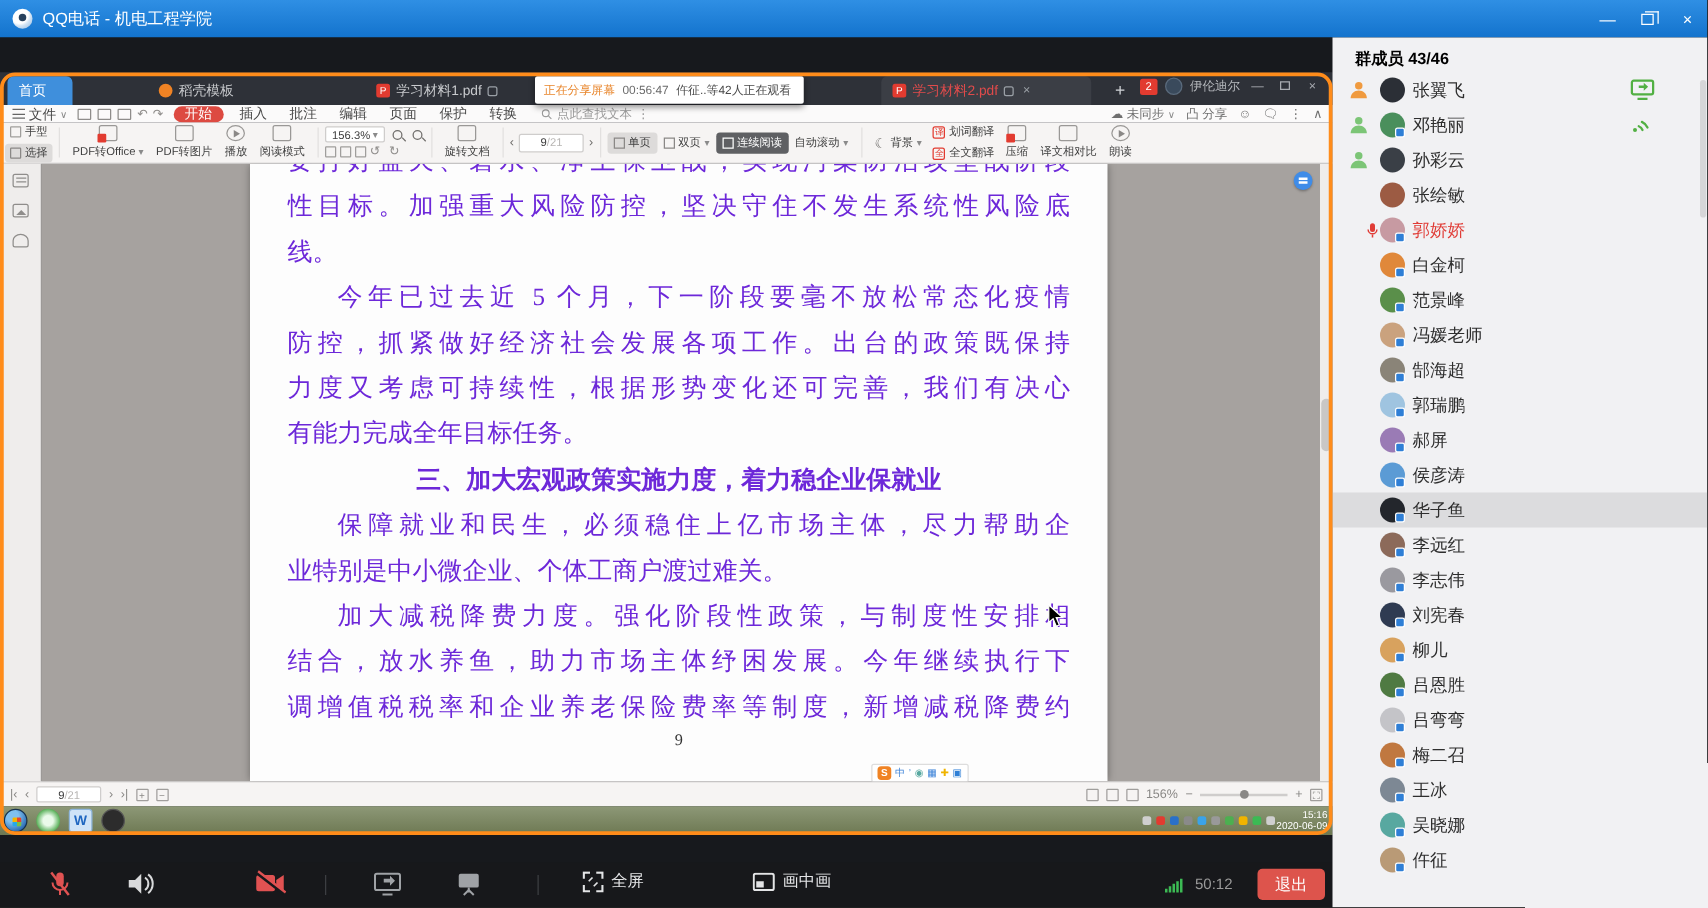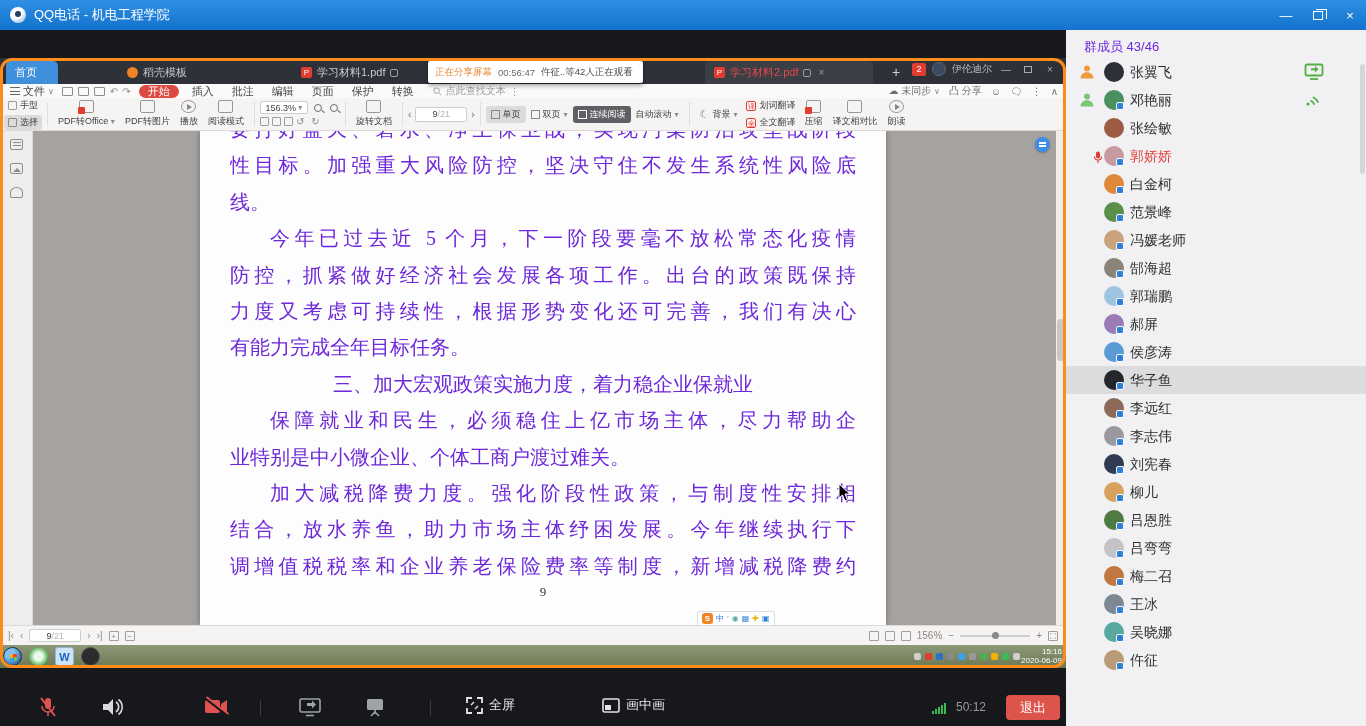--- a/index.html
+++ b/index.html
@@ -97,21 +97,21 @@
   .sico{width:13px;height:11px;border:1px solid #8f8d8b;border-radius:2px;position:relative;}
   .sico.lines:after{content:"";position:absolute;left:2px;top:2px;width:8px;height:1px;background:#8f8d8b;box-shadow:0 3px 0 #8f8d8b;}
   .sico.img:after{content:"";position:absolute;left:2px;bottom:1px;border-left:4px solid transparent;border-right:4px solid transparent;border-bottom:4px solid #8f8d8b;}
   .sico.stamp{border-radius:50% 50% 2px 2px;}
   .docarea{flex:1;position:relative;background:#a6a29f;overflow:hidden;}
   .page{position:absolute;left:167px;top:0;width:686px;height:494px;background:#fdfdfd;box-shadow:0 0 6px rgba(0,0,0,.35);overflow:hidden;}
   .dline{position:absolute;left:30px;right:30px;height:36px;line-height:36px;font-size:20px;color:#6d28d9;
     font-family:"Liberation Serif","DejaVu Serif",serif;white-space:nowrap;}
   .dline.full{text-align:justify;text-align-last:justify;white-space:normal;height:36px;overflow:hidden;}
   .dline.indent{text-indent:40px;}
-  .dline.heading{font-weight:normal;text-align:center;text-align-last:center;white-space:normal;}
+  .dline.heading{font-weight:bold;text-align:center;text-align-last:center;white-space:normal;}
   .pageno{position:absolute;left:0;right:0;top:453px;text-align:center;font-size:13px;color:#333;font-family:"Liberation Serif",serif;}
   .vscroll{position:absolute;right:0;top:0;bottom:0;width:10px;background:#efedec;}
   .vthumb{position:absolute;right:1px;top:188px;width:8px;height:42px;background:#c9c7c6;border-radius:4px;}
   .floatbtn{position:absolute;right:16px;top:6px;width:15px;height:15px;border-radius:50%;background:#3f8ce8;box-shadow:0 1px 2px rgba(0,0,0,.3);}
   .floatbtn:after{content:"";position:absolute;left:4px;top:5px;width:7px;height:2px;background:#fff;box-shadow:0 3px 0 #fff;}
   .sogou{position:absolute;left:664px;top:480px;height:15px;background:#fff;border:1px solid #ddd;border-radius:2px;
     display:flex;align-items:center;gap:3px;padding:0 4px;font-size:8px;}
   .slogo{width:11px;height:11px;border-radius:3px;background:#f08324;color:#fff;font-weight:bold;font-size:8px;line-height:11px;text-align:center;}
   .scursor{position:absolute;left:805px;top:352px;z-index:30;}
 
@@ -142,21 +142,21 @@
   .callbar{position:absolute;left:0;bottom:0;width:1066px;height:36px;background:#17181b;}
   .cbit{position:absolute;top:6px;display:flex;align-items:center;gap:6px;color:#e3e4e6;font-size:13px;}
   .cbsep{position:absolute;top:10px;width:1px;height:16px;background:#3c3e42;}
   .ctimer{position:absolute;top:10px;color:#9a9a9a;font-size:12px;}
   .sigbars{position:absolute;top:13px;display:flex;align-items:flex-end;gap:1px;}
   .sigbars i{display:block;width:2px;background:#3cba54;}
   .exitbtn{position:absolute;top:5px;width:54px;height:25px;background:#dd544c;color:#fff;font-size:13px;border-radius:4px;text-align:center;line-height:25px;}
 
   
   .mpanel{position:absolute;left:1066px;top:30px;width:300px;height:696px;background:#f1f1f3;overflow:hidden;}
-  .mheader{padding:8px 0 0 18px;font-size:13px;color:#6d28d9;}
+  .mheader{padding:8px 0 0 18px;font-size:13px;color:#000000;font-weight:bold;}
   .mlist{position:absolute;left:0;top:28px;right:0;bottom:0;overflow:hidden;}
   .mrow{position:relative;height:28px;display:flex;align-items:center;}
   .mrow.hl{background:#dcdcde;}
   .mstatus{position:absolute;left:13px;top:6px;width:16px;height:16px;}
   .mavatar{position:absolute;left:38px;top:4px;width:20px;height:20px;border-radius:50%;}
   .mbadge{position:absolute;left:50px;top:16px;width:8px;height:8px;background:#2f7fd6;border:1px solid #fff;border-radius:2px;}
   .mmic{position:absolute;left:27px;top:8px;width:10px;height:13px;}
   .mname{position:absolute;left:64px;top:6px;font-size:14px;color:#2e2e2e;white-space:nowrap;}
   .mricon{position:absolute;right:42px;top:5px;width:20px;height:18px;}
   .mscroll{position:absolute;right:1px;top:34px;width:5px;height:110px;background:#d6d6d8;border-radius:3px;}
@@ -538,20 +538,28 @@
             </svg></span>
           <span class="mavatar" style="background:#4a8f5c;"></span>
           <span class="mbadge"></span>
           <span class="mname">邓艳丽</span>
           <span class="mricon"><svg width="18" height="18" viewBox="0 0 18 18">
               <circle cx="4" cy="13" r="1.6" fill="#52b043"></circle>
               <path d="M7 10 a5 5 0 0 1 3 3 M9.5 6.5 a9 9 0 0 1 4.5 4.5" fill="none" stroke="#52b043" stroke-width="1.8" stroke-linecap="round"></path>
             </svg></span>
         </div>
         <div class="mrow">
+          <span class="mstatus"><svg width="16" height="16" viewBox="0 0 16 16">
+              <circle cx="8" cy="4.6" r="3" fill="#7cc576"></circle>
+              <path d="M1.5 14.5 c0-3.6 2.9-6.2 6.5-6.2 s6.5 2.6 6.5 6.2 z" fill="#7cc576"></path>
+            </svg></span>
+          <span class="mavatar" style="background:#3a3f46;"></span>
+          <span class="mname">孙彩云</span>
+        </div>
+        <div class="mrow">
           <span class="mavatar" style="background:#9c5b43;"></span>
           <span class="mname">张绘敏</span>
         </div>
         <div class="mrow">
           <span class="mmic"><svg width="10" height="13" viewBox="0 0 10 13">
               <rect x="3" y="0.5" width="4" height="7" rx="2" fill="#e03c36"></rect>
               <path d="M1.5 5.5 a3.5 3.5 0 0 0 7 0" fill="none" stroke="#e03c36" stroke-width="1.2"></path>
               <line x1="5" y1="9.5" x2="5" y2="12" stroke="#e03c36" stroke-width="1.2"></line>
             </svg></span>
           <span class="mavatar" style="background:#c79aa2;"></span>

